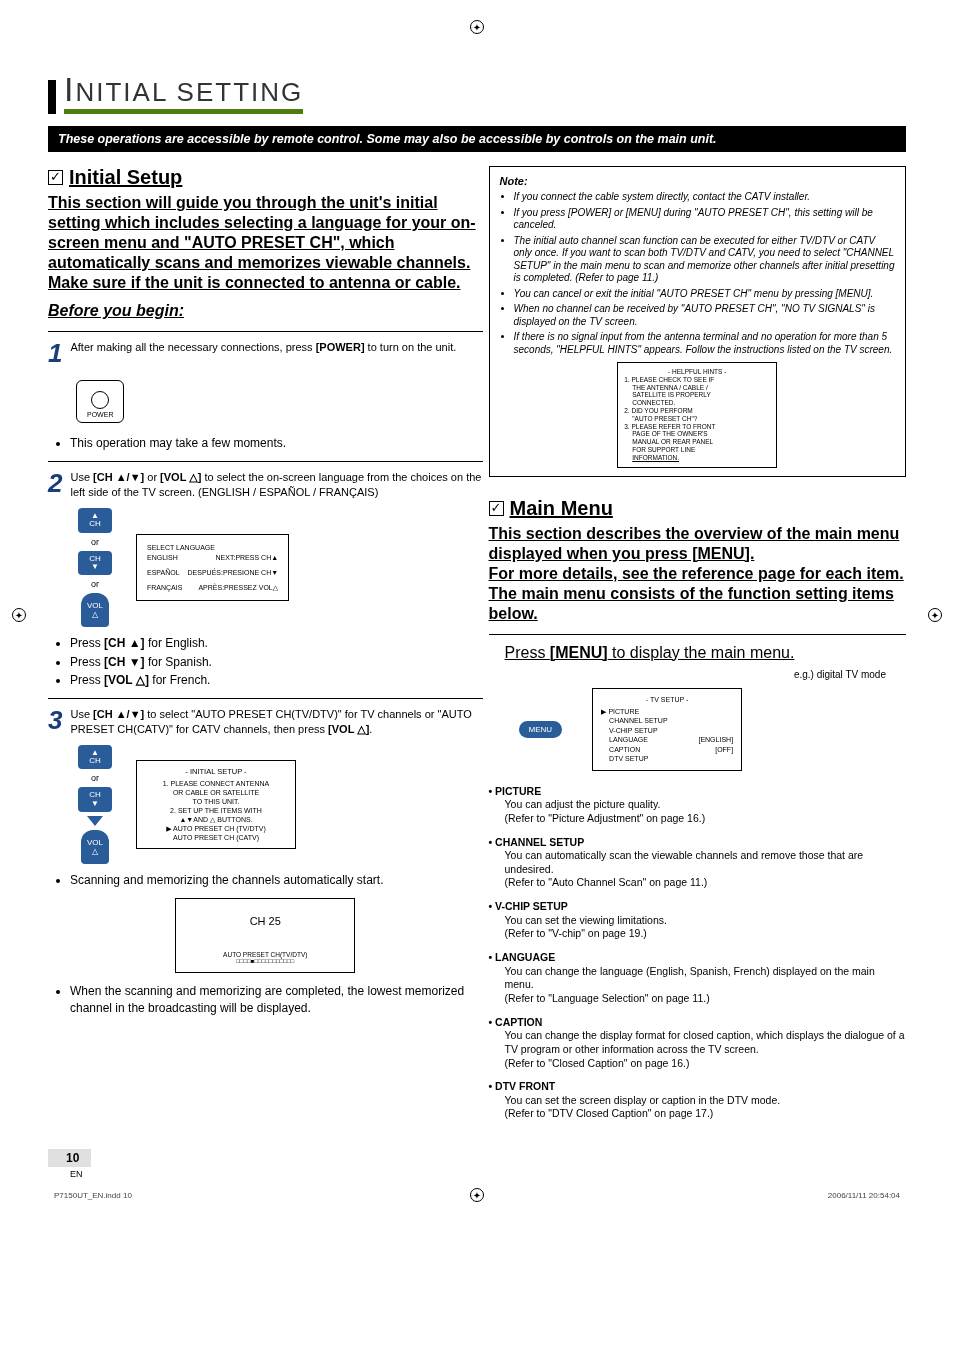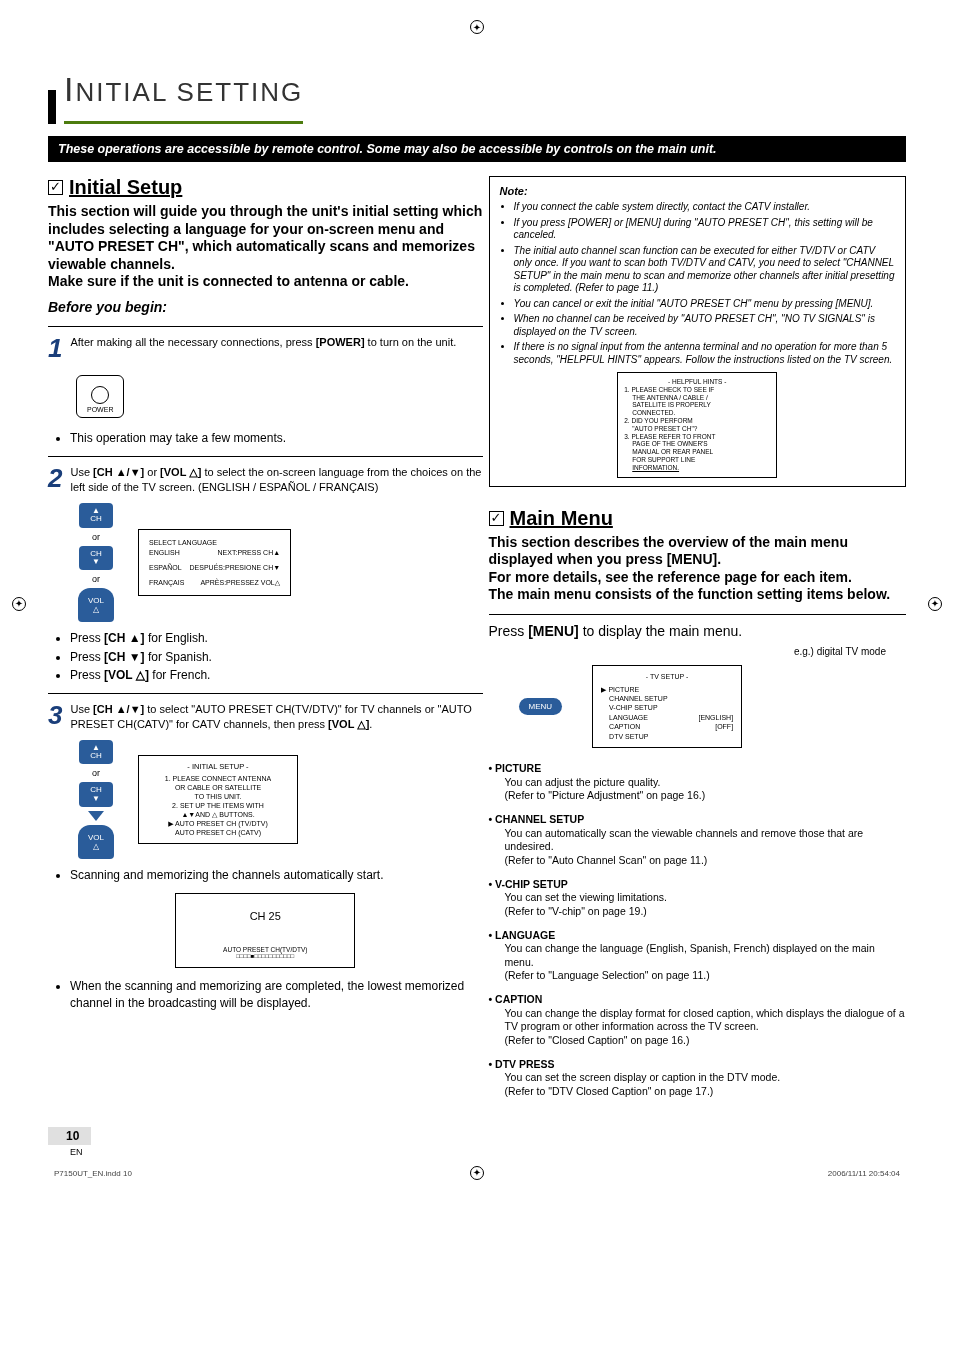--- a/index.html
+++ b/index.html
@@ -6,55 +6,55 @@
   body { font-family: Arial, Helvetica, sans-serif; background: #fff; color: #000; width: 954px; margin: 0 auto; padding: 30px 48px; font-size: 11px; position: relative; }
   .reg-mark { position: absolute; width: 14px; height: 14px; border: 1px solid #000; border-radius: 50%; display:flex; align-items:center; justify-content:center; font-size:9px; }
   .reg-mark::after { content:'✦'; font-size:10px; }
   .reg-top { top:20px; left:50%; transform:translateX(-50%); }
   .reg-side-l { top:50%; left:12px; transform:translateY(-50%); }
   .reg-side-r { top:50%; right:12px; transform:translateY(-50%); }
   .reg-bottom { bottom:28px; left:50%; transform:translateX(-50%); }
 
   .section-title { display:flex; align-items:flex-end; gap:8px; margin-top:40px; }
   .section-title .bar { width:8px; height:34px; background:#000; }
-  .section-title .text { font-size:26px; letter-spacing:2px; color:#333; font-weight:400; border-bottom:3px solid #4d7c0f; padding-bottom:12px; }
+  .section-title .text { font-size:26px; letter-spacing:2px; color:#333; font-weight:400; border-bottom:5px solid #4d7c0f; padding-bottom:0; }
 
   .banner { background:#000; color:#fff; font-style:italic; font-weight:bold; font-size:12.5px; padding:6px 10px; margin-top:12px; }
 
   .two-col { display:flex; gap:6px; margin-top:14px; }
   .col { flex:1; }
   .col-left { flex:1.02; }
   .col-right { flex:0.98; }
 
   .checkbox-head { display:flex; align-items:center; gap:6px; margin-bottom:4px; }
   .check { display:inline-block; width:15px; height:15px; border:1px solid #000; position:relative; }
   .check::after { content:'✓'; font-size:13px; position:absolute; top:-2px; left:1px; }
   .head-link { font-size:20px; font-weight:bold; color:#000; text-decoration:underline; }
 
   .bold { font-weight:bold; }
   .ital { font-style:italic; }
-  .para { font-size:14px; line-height:1.25; }
+  .para { font-size:16px; line-height:1.25;text-decoration:underline; }
 
   .rule { border:none; border-top:1px solid #000; margin:10px 0 8px 0; }
 
   .step { display:flex; gap:8px; margin-bottom:8px; }
   .step-num { font-size:26px; font-weight:bold; color:#1a3e7a; line-height:1; font-style:italic; }
   .step-body { font-size:11px; line-height:1.35; }
 
   .power-btn { display:inline-block; border:1px solid #000; border-radius:6px; padding:10px 10px 4px 10px; margin:6px 0 6px 28px; }
   .power-btn .circ { width:18px; height:18px; border:1px solid #000; border-radius:50%; margin:0 auto 2px; }
   .power-btn .lbl { font-size:7px; text-align:center; }
 
   .bullet-list { margin:6px 0 8px 12px; font-size:12px; line-height:1.35; }
   .bullet-list li { margin-bottom:2px; list-style:disc; margin-left:10px; }
 
   .ch-block { display:flex; gap:24px; align-items:center; margin:8px 0 8px 30px; }
   .ch-buttons { display:flex; flex-direction:column; gap:4px; align-items:center; }
   .btn-shape { background:#2a5c9a; color:#fff; font-size:8px; text-align:center; padding:4px 8px; border-radius:4px; min-width:34px; line-height:1.05; }
-  .btn-vol { background:#2a5c9a; color:#fff; font-size:8px; padding:8px 6px; border-radius:12px 12px 4px 4px; width:36px; text-align:center; }
+  .btn-vol { background:#2a5c9a; color:#fff; font-size:8px; padding:8px 6px; border-radius:12px 12px 4px 4px; width:28px; text-align:center; }
   .or-text { font-size:9px; }
   .tri-down { width:0; height:0; border-left:8px solid transparent; border-right:8px solid transparent; border-top:10px solid #2a5c9a; }
 
   .osd-box { border:1px solid #000; padding:8px 10px; font-size:7px; line-height:1.3; min-width:150px; }
   .osd-row { display:flex; justify-content:space-between; gap:8px; }
 
   .initial-setup-box { border:1px solid #000; padding:6px 10px; font-size:7px; text-align:center; line-height:1.3; min-width:160px; }
   .initial-setup-box .title { font-size:7.5px; margin-bottom:2px; }
 
   .scan-box { border:1px solid #000; width:180px; margin:10px auto; text-align:center; padding:16px 6px 8px; font-size:9px; }
@@ -250,21 +250,21 @@
     <div class="checkbox-head" style="margin-top:20px;">
       <span class="check"></span>
       <span class="head-link">Main Menu</span>
     </div>
     <p class="para bold">This section describes the overview of the main menu displayed when you press [MENU].</p>
     <p class="para bold">For more details, see the reference page for each item.</p>
     <p class="para bold">The main menu consists of the function setting items below.</p>
 
     <hr class="rule">
 
-    <p class="para" style="">
+    <p class="para" style="margin-left:16px;">
       <span>Press </span><span class="bold">[MENU]</span><span> to display the main menu.</span>
     </p>
     <div class="eg" style="text-align:right; margin-right:20px; margin-top:6px;">e.g.) digital TV mode</div>
     <div class="menu-flex">
       <span class="menu-btn">MENU</span>
       <div class="tvsetup-box">
         <div class="title">-  TV SETUP  -</div>
         <div class="row">
             <span>▶ PICTURE</span>
             <span></span>
@@ -306,21 +306,21 @@
     </div>
     <div class="setting-block">
       <div class="hd">• LANGUAGE</div>
       <div class="body"><span>You can change the language (English, Spanish, French) displayed on the main menu.</span><br><span>(Refer to "Language Selection" on page 11.)</span></div>
     </div>
     <div class="setting-block">
       <div class="hd">• CAPTION</div>
       <div class="body"><span>You can change the display format for closed caption, which displays the dialogue of a TV program or other information across the TV screen.</span><br><span>(Refer to "Closed Caption" on page 16.)</span></div>
     </div>
     <div class="setting-block">
-      <div class="hd">• DTV PRESS</div>
+      <div class="hd">• DTV FRONT</div>
       <div class="body"><span>You can set the screen display or caption in the DTV mode.</span><br><span>(Refer to "DTV Closed Caption" on page 17.)</span></div>
     </div>
   </div>
 </div>
 
 <div class="page-num-wrap">
   <span class="page-num">10</span><br>
   <span class="en">EN</span>
 </div>
 

